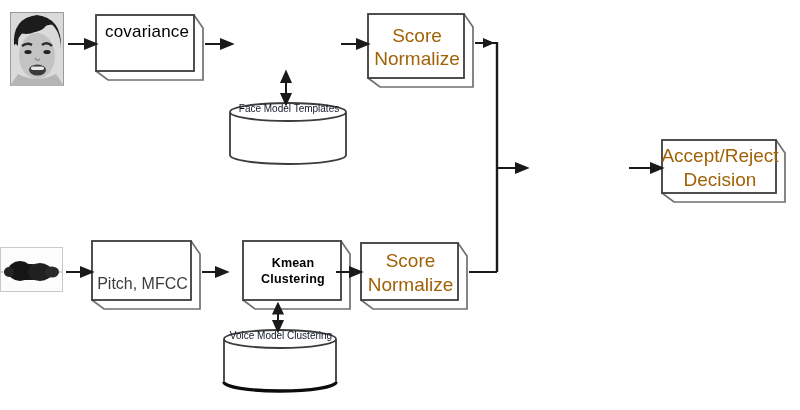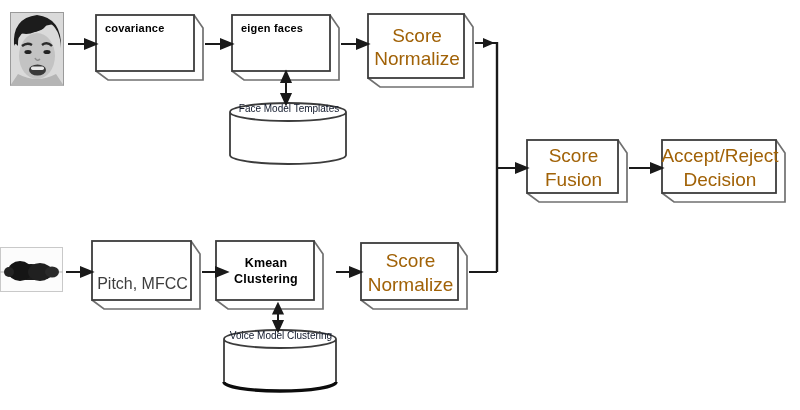--- a/index.html
+++ b/index.html
@@ -8,21 +8,21 @@
     font-family:"Liberation Sans","DejaVu Sans",sans-serif;
   }
   .node{position:absolute;z-index:2;}
   .node svg.shape{position:absolute;left:-1px;top:-1px;overflow:visible;z-index:1;}
   .label{
     position:absolute;inset:0;z-index:2;display:flex;align-items:center;justify-content:center;
     text-align:center;font-size:19px;line-height:1.22;color:#a16207;white-space:pre-line;
   }
   .label.big{font-size:16px;color:#3d3d3d;margin-top:24px;}
   .label.tl{align-items:flex-start;justify-content:flex-start;text-align:right;
-    padding:7px 0 0 9px;font-weight:bold;font-size:11px;color:#000;letter-spacing:.2px;}
+    padding:7px 0 0 9px;font-weight:normal;font-size:17px;color:#000;letter-spacing:.2px;}
   .label.boldc{font-weight:bold;font-size:12.5px;color:#000;letter-spacing:.2px;}
   .label.cyl{align-items:flex-start;padding-top:0;font-size:10px;color:#0f172a;}
   #connectors{position:absolute;left:0;top:0;z-index:3;pointer-events:none;}
   .art{position:absolute;z-index:2;}
 </style>
 </head>
 <body>
 
 <div id="stage">
 
@@ -53,28 +53,20 @@
 
   <div class="node" style="left:96px;top:15px;width:100px;height:58px">
       <svg class="shape" width="112" height="70" viewBox="0 0 112 70">
         <path d="M1,1 H99 L108,14 V66 H13 L1,57 Z" fill="#ffffff" stroke="none"></path>
         <path d="M99,1 L108,14 V66 H13 L1,57" fill="none" stroke="#707070" stroke-width="1.7"></path>
         <rect x="1" y="1" width="98" height="56" fill="#ffffff" stroke="#3c3c3c" stroke-width="1.8"></rect>
       </svg>
     <div class="label tl">covariance</div>
   </div>
 
-  <div class="node" style="left:232px;top:15px;width:100px;height:58px">
-      <svg class="shape" width="112" height="70" viewBox="0 0 112 70">
-        <path d="M1,1 H99 L108,14 V66 H13 L1,57 Z" fill="#ffffff" stroke="none"></path>
-        <path d="M99,1 L108,14 V66 H13 L1,57" fill="none" stroke="#707070" stroke-width="1.7"></path>
-        <rect x="1" y="1" width="98" height="56" fill="#ffffff" stroke="#3c3c3c" stroke-width="1.8"></rect>
-      </svg>
-    <div class="label tl">eigen faces</div>
-  </div>
 
   <div class="node" style="left:368px;top:14px;width:98px;height:66px">
       <svg class="shape" width="110" height="78" viewBox="0 0 110 78">
         <path d="M1,1 H97 L106,14 V74 H13 L1,65 Z" fill="#ffffff" stroke="none"></path>
         <path d="M97,1 L106,14 V74 H13 L1,65" fill="none" stroke="#707070" stroke-width="1.7"></path>
         <rect x="1" y="1" width="96" height="64" fill="#ffffff" stroke="#3c3c3c" stroke-width="1.8"></rect>
       </svg>
     <div class="label">Score Normalize</div>
   </div>
 
@@ -89,21 +81,21 @@
 
   <div class="node" style="left:92px;top:241px;width:101px;height:61px">
       <svg class="shape" width="113" height="73" viewBox="0 0 113 73">
         <path d="M1,1 H100 L109,14 V69 H13 L1,60 Z" fill="#ffffff" stroke="none"></path>
         <path d="M100,1 L109,14 V69 H13 L1,60" fill="none" stroke="#707070" stroke-width="1.7"></path>
         <rect x="1" y="1" width="99" height="59" fill="#ffffff" stroke="#3c3c3c" stroke-width="1.8"></rect>
       </svg>
     <div class="label big">Pitch, MFCC</div>
   </div>
 
-  <div class="node" style="left:216px;top:241px;width:100px;height:61px">
+  <div class="node" style="left:243px;top:241px;width:100px;height:61px">
       <svg class="shape" width="112" height="73" viewBox="0 0 112 73">
         <path d="M1,1 H99 L108,14 V69 H13 L1,60 Z" fill="#ffffff" stroke="none"></path>
         <path d="M99,1 L108,14 V69 H13 L1,60" fill="none" stroke="#707070" stroke-width="1.7"></path>
         <rect x="1" y="1" width="98" height="59" fill="#ffffff" stroke="#3c3c3c" stroke-width="1.8"></rect>
       </svg>
     <div class="label boldc">Kmean Clustering</div>
   </div>
 
   <div class="node" style="left:361px;top:243px;width:99px;height:59px">
       <svg class="shape" width="111" height="71" viewBox="0 0 111 71">
@@ -116,28 +108,20 @@
 
   <div class="node" style="left:224px;top:330px;width:114px;height:62px">
       <svg class="shape" width="116" height="72" viewBox="0 0 116 72">
         <path d="M1,10 A56,9 0 0 1 113,10 V53 A56,9 0 0 1 1,53 Z" fill="#ffffff" stroke="none"></path>
         <path d="M1,10 A56,9 0 0 1 113,10 A56,9 0 0 1 1,10 M1,10 V53 M113,10 V53" fill="none" stroke="#3c3c3c" stroke-width="1.8"></path>
         <path d="M1,53 A56,9 0 0 0 113,53" fill="none" stroke="#0c0c0c" stroke-width="3.4"></path>
       </svg>
     <div class="label cyl">Voice Model Clustering</div>
   </div>
 
-  <div class="node" style="left:527px;top:140px;width:93px;height:55px">
-      <svg class="shape" width="105" height="67" viewBox="0 0 105 67">
-        <path d="M1,1 H92 L101,14 V63 H13 L1,54 Z" fill="#ffffff" stroke="none"></path>
-        <path d="M92,1 L101,14 V63 H13 L1,54" fill="none" stroke="#707070" stroke-width="1.7"></path>
-        <rect x="1" y="1" width="91" height="53" fill="#ffffff" stroke="#3c3c3c" stroke-width="1.8"></rect>
-      </svg>
-    <div class="label">Score Fusion</div>
-  </div>
 
   <div class="node" style="left:662px;top:140px;width:116px;height:55px">
       <svg class="shape" width="128" height="67" viewBox="0 0 128 67">
         <path d="M1,1 H115 L124,14 V63 H13 L1,54 Z" fill="#ffffff" stroke="none"></path>
         <path d="M115,1 L124,14 V63 H13 L1,54" fill="none" stroke="#707070" stroke-width="1.7"></path>
         <rect x="1" y="1" width="114" height="53" fill="#ffffff" stroke="#3c3c3c" stroke-width="1.8"></rect>
       </svg>
     <div class="label">Accept/Reject Decision</div>
   </div>
 

